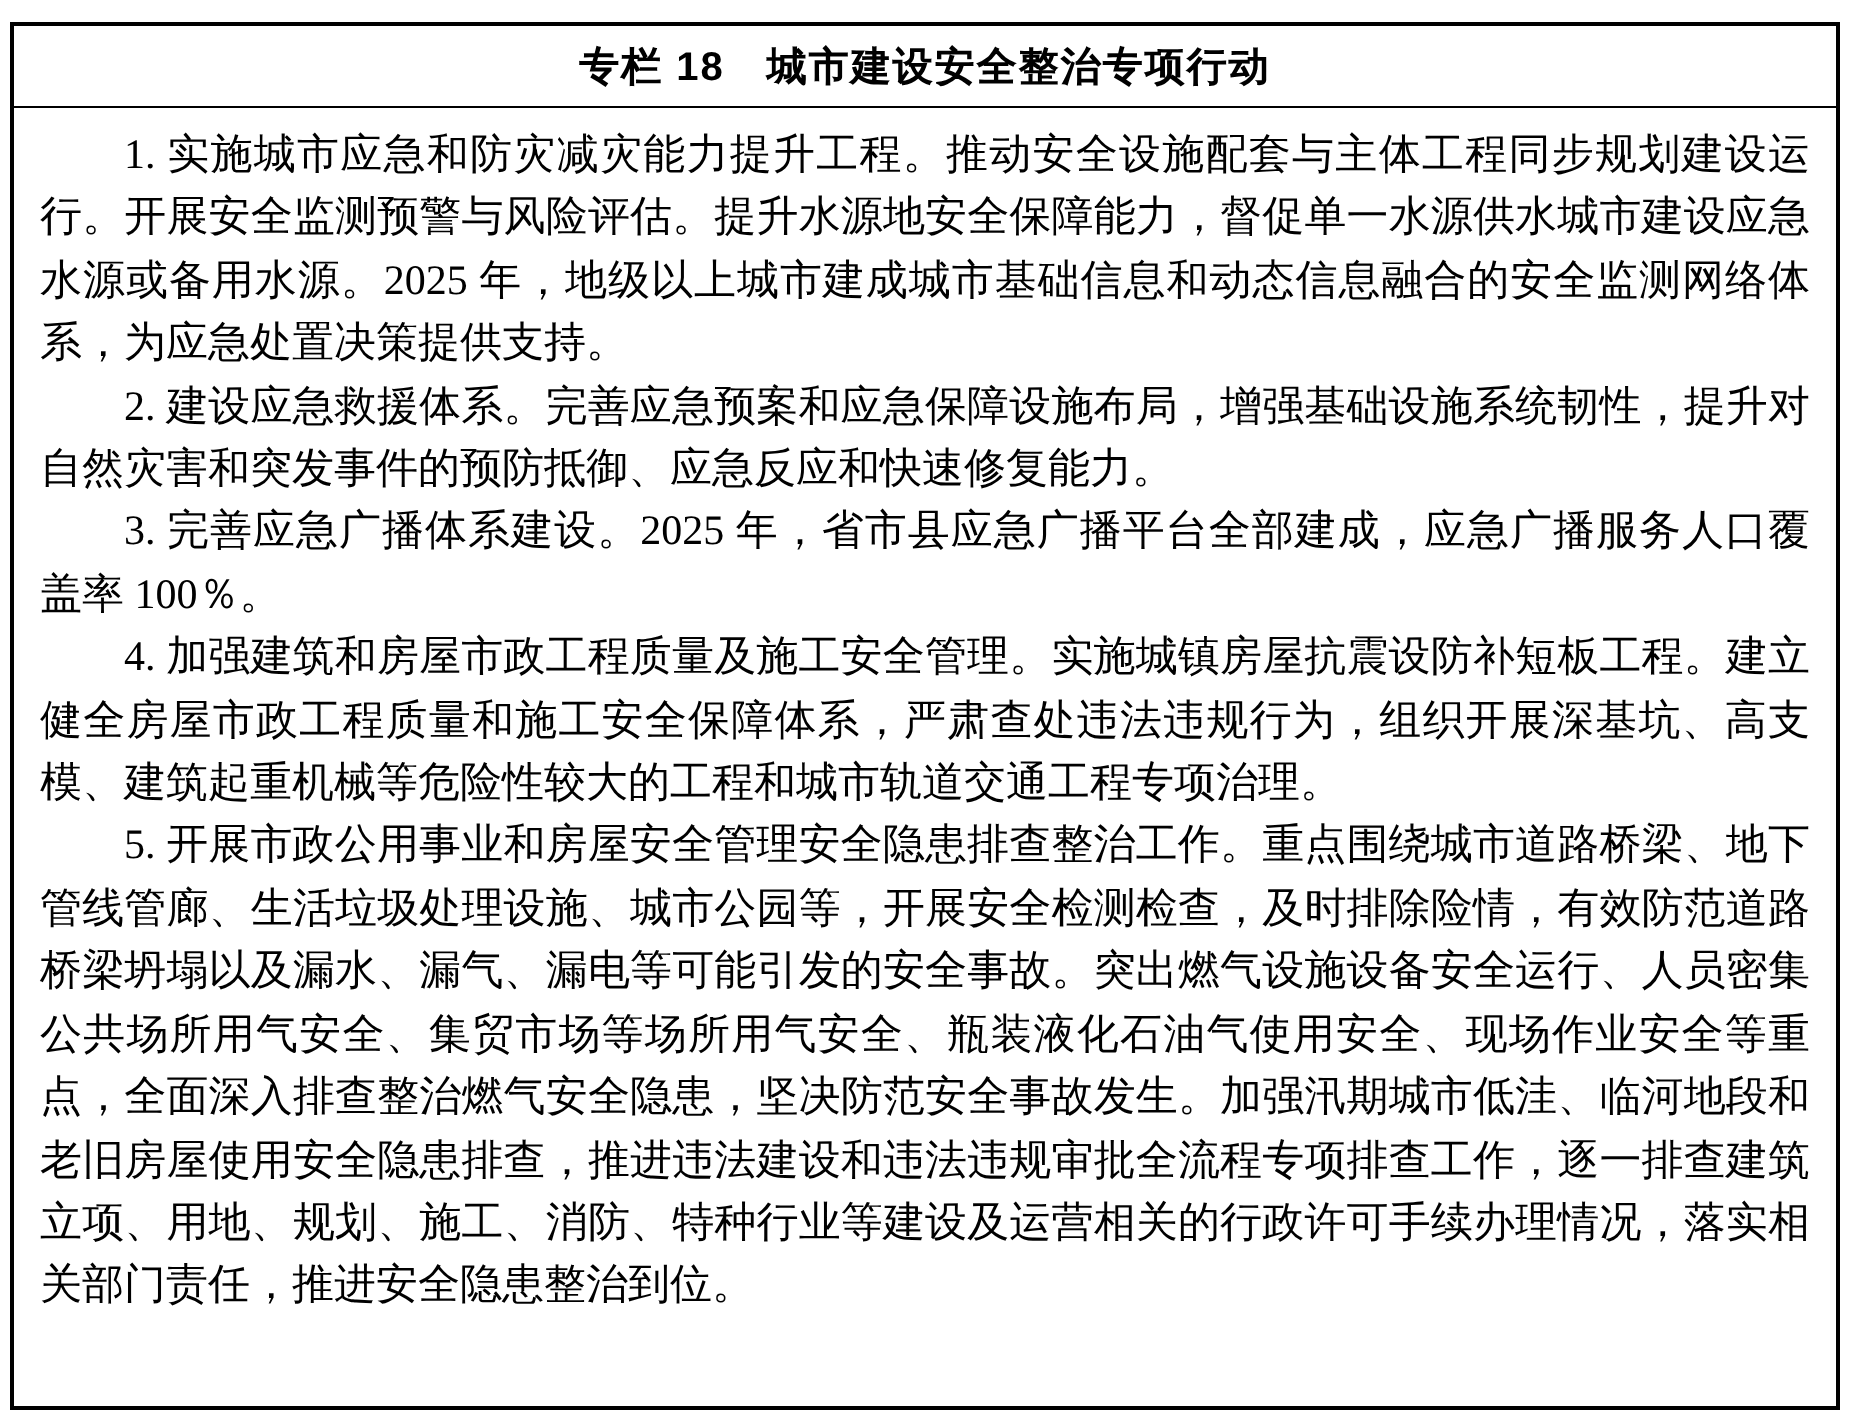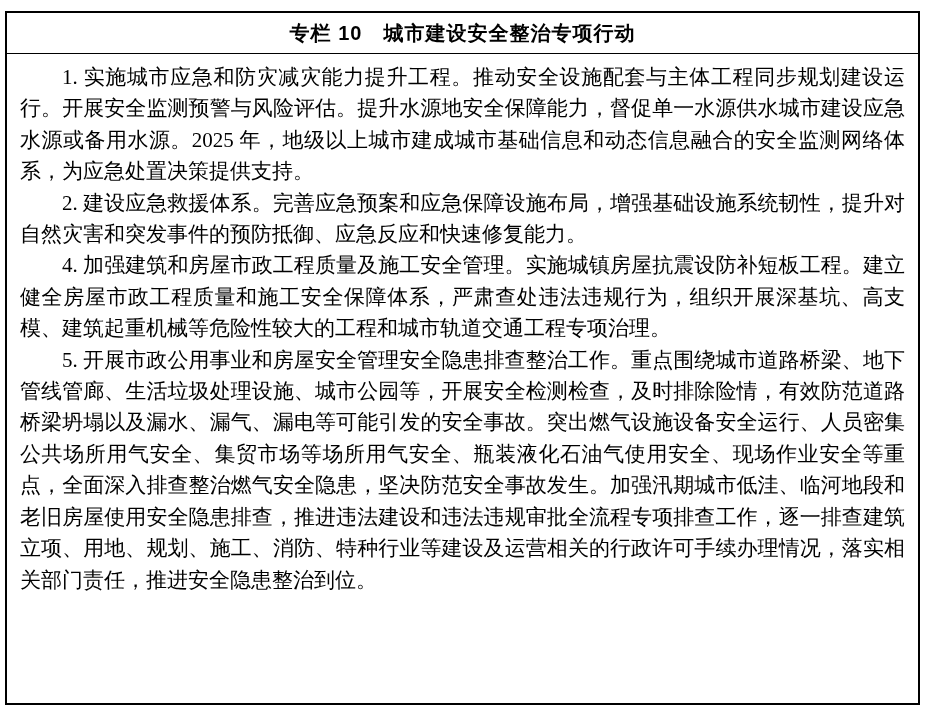--- a/index.html
+++ b/index.html
@@ -40,20 +40,21 @@
     color: #000000;
     text-align: justify;
     text-indent: 2em;
     font-family: "Liberation Serif", serif;
   }
 </style>
 </head>
 <body>
 
 <div class="panel">
-  <div class="panel-title">专栏 10　城市建设安全整治专项行动</div>
+  <div class="panel-title">专栏 18　城市建设安全整治专项行动</div>
   <div class="panel-body">
     <p>1. 实施城市应急和防灾减灾能力提升工程。推动安全设施配套与主体工程同步规划建设运行。开展安全监测预警与风险评估。提升水源地安全保障能力，督促单一水源供水城市建设应急水源或备用水源。2025 年，地级以上城市建成城市基础信息和动态信息融合的安全监测网络体系，为应急处置决策提供支持。</p>
     <p>2. 建设应急救援体系。完善应急预案和应急保障设施布局，增强基础设施系统韧性，提升对自然灾害和突发事件的预防抵御、应急反应和快速修复能力。</p>
+    <p>3. 完善应急广播体系建设。2025 年，省市县应急广播平台全部建成，应急广播服务人口覆盖率 100％。</p>
     <p>4. 加强建筑和房屋市政工程质量及施工安全管理。实施城镇房屋抗震设防补短板工程。建立健全房屋市政工程质量和施工安全保障体系，严肃查处违法违规行为，组织开展深基坑、高支模、建筑起重机械等危险性较大的工程和城市轨道交通工程专项治理。</p>
     <p>5. 开展市政公用事业和房屋安全管理安全隐患排查整治工作。重点围绕城市道路桥梁、地下管线管廊、生活垃圾处理设施、城市公园等，开展安全检测检查，及时排除险情，有效防范道路桥梁坍塌以及漏水、漏气、漏电等可能引发的安全事故。突出燃气设施设备安全运行、人员密集公共场所用气安全、集贸市场等场所用气安全、瓶装液化石油气使用安全、现场作业安全等重点，全面深入排查整治燃气安全隐患，坚决防范安全事故发生。加强汛期城市低洼、临河地段和老旧房屋使用安全隐患排查，推进违法建设和违法违规审批全流程专项排查工作，逐一排查建筑立项、用地、规划、施工、消防、特种行业等建设及运营相关的行政许可手续办理情况，落实相关部门责任，推进安全隐患整治到位。</p>
   </div>
 </div>
 
 </body></html>

